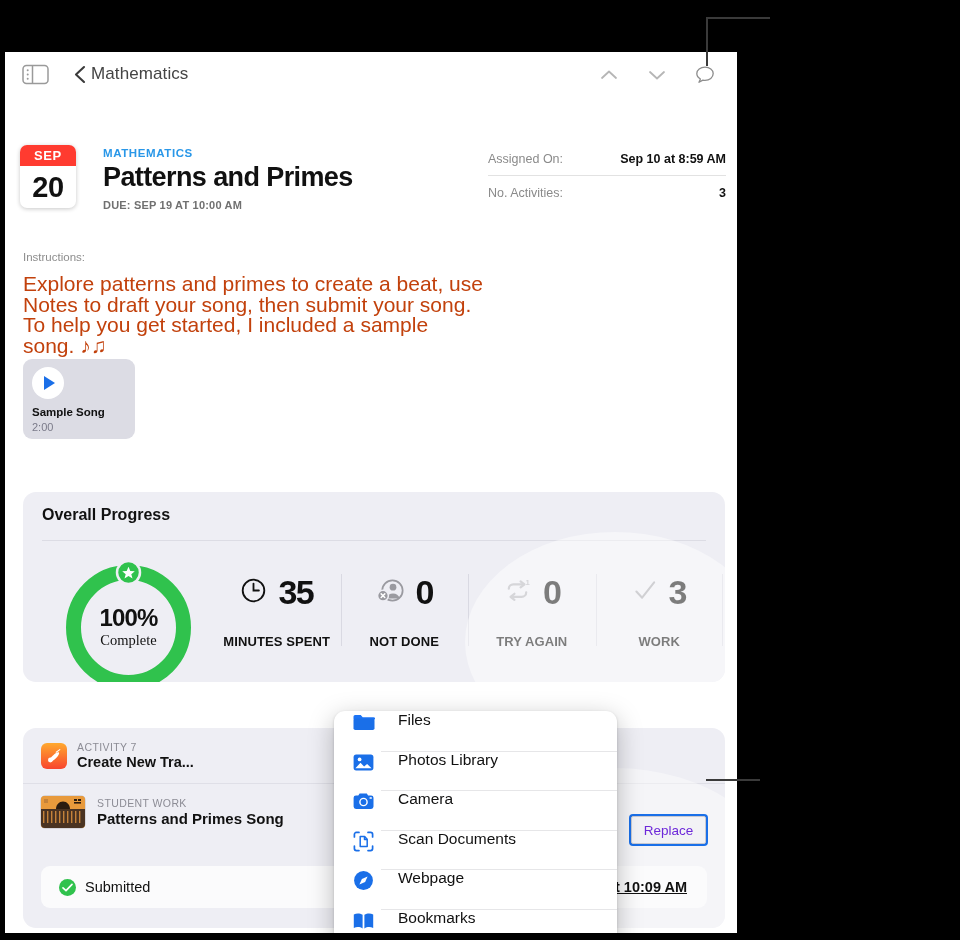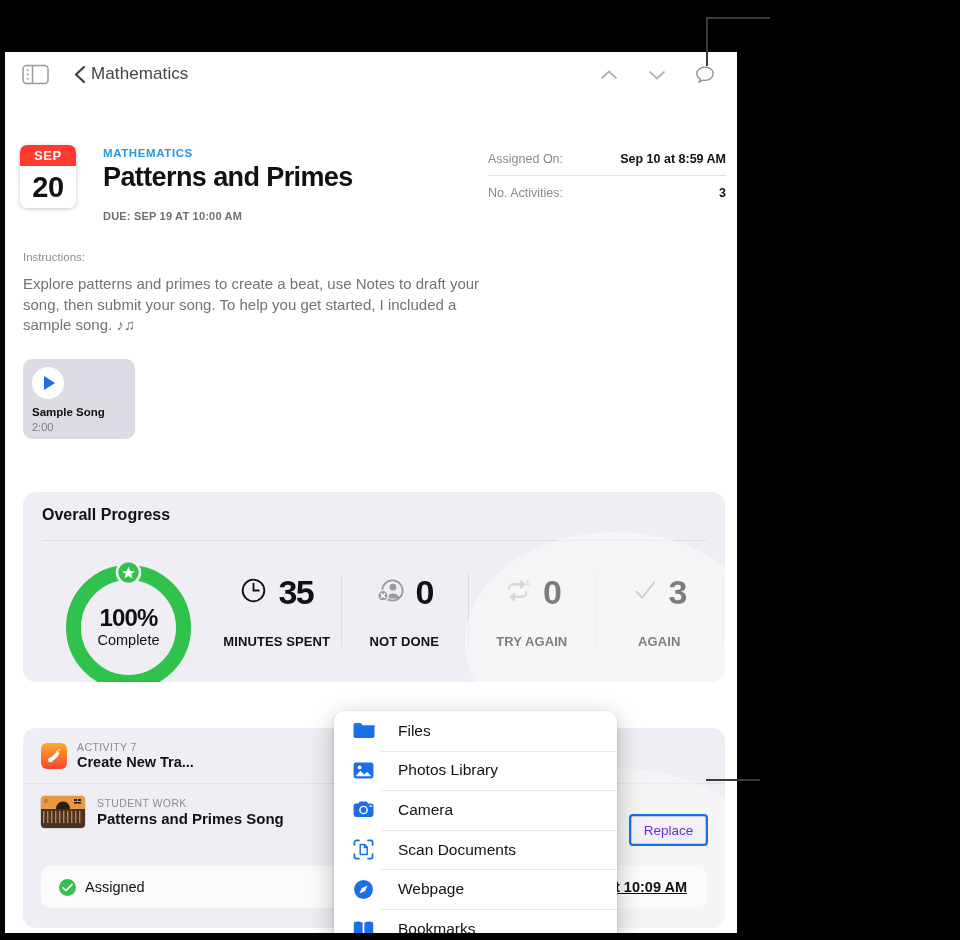--- a/index.html
+++ b/index.html
@@ -67,40 +67,40 @@
   .subject {
     font-size: 11.5px; font-weight: bold; color: #2997e8;
     letter-spacing: .6px;
   }
   .title {
     font-size: 27px; font-weight: bold; color: #111;
     letter-spacing: -.6px; margin-top: 3px;
   }
   .due {
     font-size: 11px; font-weight: bold; color: #707070;
-    letter-spacing: .2px; margin-top: 17px;
+    letter-spacing: .2px; margin-top: 6px;
   }
 
   .meta { position: absolute; left: 483px; top: 50px; width: 238px; }
   .meta-row {
     display: flex; justify-content: space-between; align-items: baseline;
     padding: 5px 0 9px 0;
   }
   .meta-row + .meta-row { border-top: 1px solid #e2e2e2; padding-top: 10px; }
   .meta-k { font-size: 12.5px; color: #8a8a8a; }
   .meta-v { font-size: 12.5px; font-weight: bold; color: #111; }
 
   
   .instr-label {
     position: absolute; left: 18px; top: 199px;
     font-size: 11.5px; color: #8d8d8d;
   }
   .instr-body {
     position: absolute; left: 18px; top: 222px; width: 460px;
-    font-size: 15px; color: #737373; line-height: 20.5px;
+    font-size: 21px; color: #c2410c; line-height: 20.5px;
   }
 
   
   .attach {
     position: absolute; left: 18px; top: 307px;
     width: 112px; height: 80px;
     background: #dcdce4; border-radius: 9px;
   }
   .play-badge {
     position: absolute; left: 9px; top: 8px;
@@ -143,21 +143,21 @@
     position: absolute; left: 19px; top: 48px;
     width: 664px; height: 1px; background: #dcdce4;
   }
   .ring-wrap { position: absolute; left: 28px; top: 68px; width: 155px; height: 135px; }
   .ring-num {
     position: absolute; left: 0; top: 44px; width: 155px; text-align: center;
     font-size: 24px; font-weight: bold; color: #111; letter-spacing: -.8px;
   }
   .ring-sub {
     position: absolute; left: 0; top: 72px; width: 155px; text-align: center;
-    font-size: 14.5px; color: #111;
+    font-size: 14.5px; color: #111; font-family: Liberation Serif, serif;
   }
   .stats {
     position: absolute; left: 190px; top: 78px;
     width: 510px; height: 80px; display: flex;
   }
   .stat { flex: 1; position: relative; text-align: center; }
   .stat + .stat::before {
     content: ""; position: absolute; left: 0; top: 4px;
     width: 1px; height: 72px; background: #d9d9e2;
   }
@@ -240,21 +240,21 @@
   
   .menu {
     position: absolute; left: 329px; top: 659px;
     width: 283px;
     background: #fff; border-radius: 11px;
     box-shadow: 0 7px 26px rgba(0,0,0,.26), 0 1px 3px rgba(0,0,0,.16);
     z-index: 50; overflow: hidden;
   }
   .menu-item {
     position: relative; height: 39.6px;
-    display: flex; align-items: center; padding-left: 18px;
+    display: flex; align-items: flex-start; padding-left: 18px;
   }
   .menu-item + .menu-item::before {
     content: ""; position: absolute; left: 47px; right: 0; top: 0;
     height: 1px; background: #e6e6e8;
   }
   .menu-icon { width: 23px; height: 23px; flex: none; margin-right: 23px; }
   .menu-label { font-size: 15.5px; color: #111; }
 </style>
 </head>
 <body>
@@ -401,21 +401,21 @@
 
         <div class="stat">
           <div class="stat-top">
             <span>
               <svg viewBox="0 0 26 28" width="25" height="27">
                 <polyline points="3.5,15 9.5,21.5 22,5.5" fill="none" stroke="#a9a9af" stroke-width="2.1" stroke-linecap="round" stroke-linejoin="round"></polyline>
               </svg>
             </span>
             <span class="stat-val">3</span>
           </div>
-          <div class="stat-lab">AGAIN</div>
+          <div class="stat-lab">WORK</div>
         </div>
       </div>
     </div>
 
     <div class="card-activity">
       <div class="act-row">
         <div class="act-cell">
           <span class="act-icon">
             <svg viewBox="0 0 26 26" width="26" height="26">
               <defs>
@@ -480,21 +480,21 @@
         </span>
       </div>
     </div>
 
     <div class="submit-pill">
       <span class="submit-check">
         <svg viewBox="0 0 17 17" width="17" height="17">
           <polyline points="4,8.8 7,11.6 13,5.4" fill="none" stroke="#fff" stroke-width="1.7" stroke-linecap="round" stroke-linejoin="round"></polyline>
         </svg>
       </span>
-      <span class="submit-text">Assigned</span>
+      <span class="submit-text">Submitted</span>
       <span class="submit-time">t 10:09 AM</span>
     </div>
 
     <div class="replace-btn">Replace</div>
 
     <div class="menu">
       <div class="menu-item">
         <span class="menu-icon">
           <svg viewBox="0 0 23 23" width="23" height="23">
             <path d="M1.5 5.6a1.6 1.6 0 0 1 1.6-1.6h5.6l2 2.2h10.8a1.6 1.6 0 0 1 1.6 1.6v.8H1.5z" fill="#1d74f5"></path>

